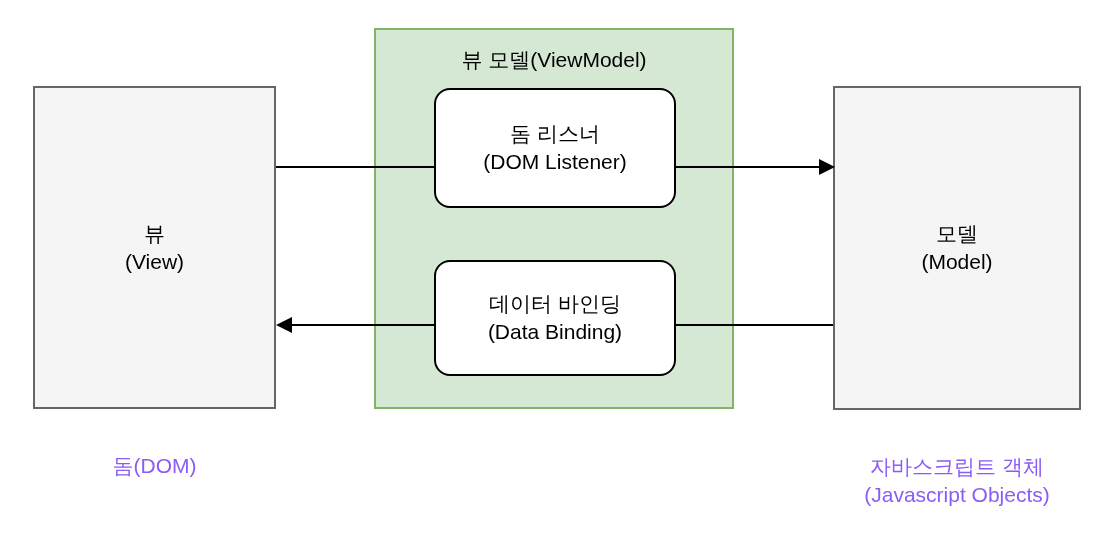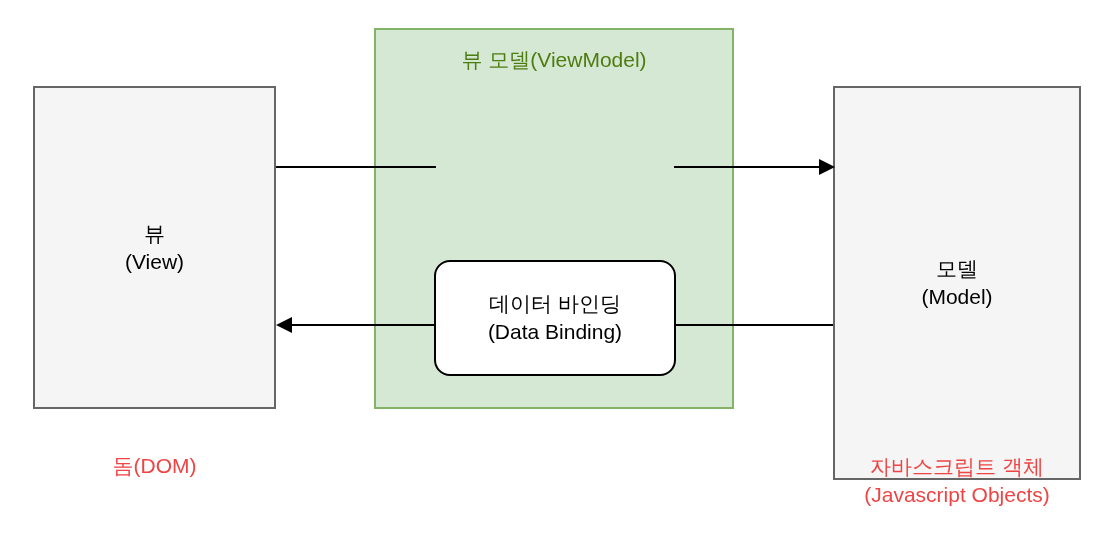--- a/index.html
+++ b/index.html
@@ -31,42 +31,42 @@
   }
   .rect-node .node-text {
     text-align: center;
     font-size: 21px;
     line-height: 1.32;
     color: #000000;
     white-space: pre-line;
   }
 
   #view-node  { left: 33px;  top: 86px; width: 243px; height: 323px; }
-  #model-node { left: 833px; top: 86px; width: 248px; height: 394px; align-items: center; }
+  #model-node { left: 833px; top: 86px; width: 248px; height: 324px; align-items: center; }
 
   
   #viewmodel-panel {
     position: absolute;
     left: 374px;
     top: 28px;
     width: 360px;
     height: 381px;
     background: #d5e8d4;
     border: 2px solid #82b366;
     box-sizing: border-box;
   }
   #viewmodel-title {
     position: absolute;
     left: 0;
     top: 16px;
     width: 100%;
     text-align: center;
     font-size: 21px;
     line-height: 1.3;
-    color: #4d7c0f;
+    color: #000000;
   }
 
   
   .round-node {
     position: absolute;
     background: #ffffff;
     border: 2px solid #000000;
     border-radius: 16px;
     box-sizing: border-box;
     display: flex;
@@ -120,21 +120,21 @@
     border-bottom: 8px solid transparent;
     border-right: 16px solid #000000;
   }
 
   
   .caption {
     position: absolute;
     text-align: center;
     font-size: 21px;
     line-height: 1.32;
-    color: #ef4444;
+    color: #8b5cf6;
     white-space: pre-line;
   }
   #caption-dom   { left: 33px;  top: 452px; width: 243px; }
   #caption-vue   { left: 374px; top: 452px; width: 360px; }
   #caption-model { left: 813px; top: 453px; width: 288px; }
 </style>
 </head>
 <body>
 
 <div id="canvas">
@@ -156,20 +156,24 @@
   <div class="edge-line" id="edge-view-to-listener"></div>
 
   <div class="edge-line" id="edge-listener-to-model"></div>
   <div class="arrow-head" id="arrow-into-model"></div>
 
   <div class="edge-line" id="edge-model-to-binding"></div>
 
   <div class="edge-line" id="edge-binding-to-view"></div>
   <div class="arrow-head" id="arrow-into-view"></div>
 
+  <div class="round-node" id="dom-listener-node">
+    <div class="node-text" data-bind="diagram.nodes.dom_listener.label">돔 리스너
+(DOM Listener)</div>
+  </div>
 
   <div class="round-node" id="data-binding-node">
     <div class="node-text" data-bind="diagram.nodes.data_binding.label">데이터 바인딩
 (Data Binding)</div>
   </div>
 
   <div class="caption" id="caption-dom" data-bind="diagram.nodes.view.caption">돔(DOM)</div>
   <div class="caption" id="caption-model" data-bind="diagram.nodes.model.caption">자바스크립트 객체
 (Javascript Objects)</div>
 

